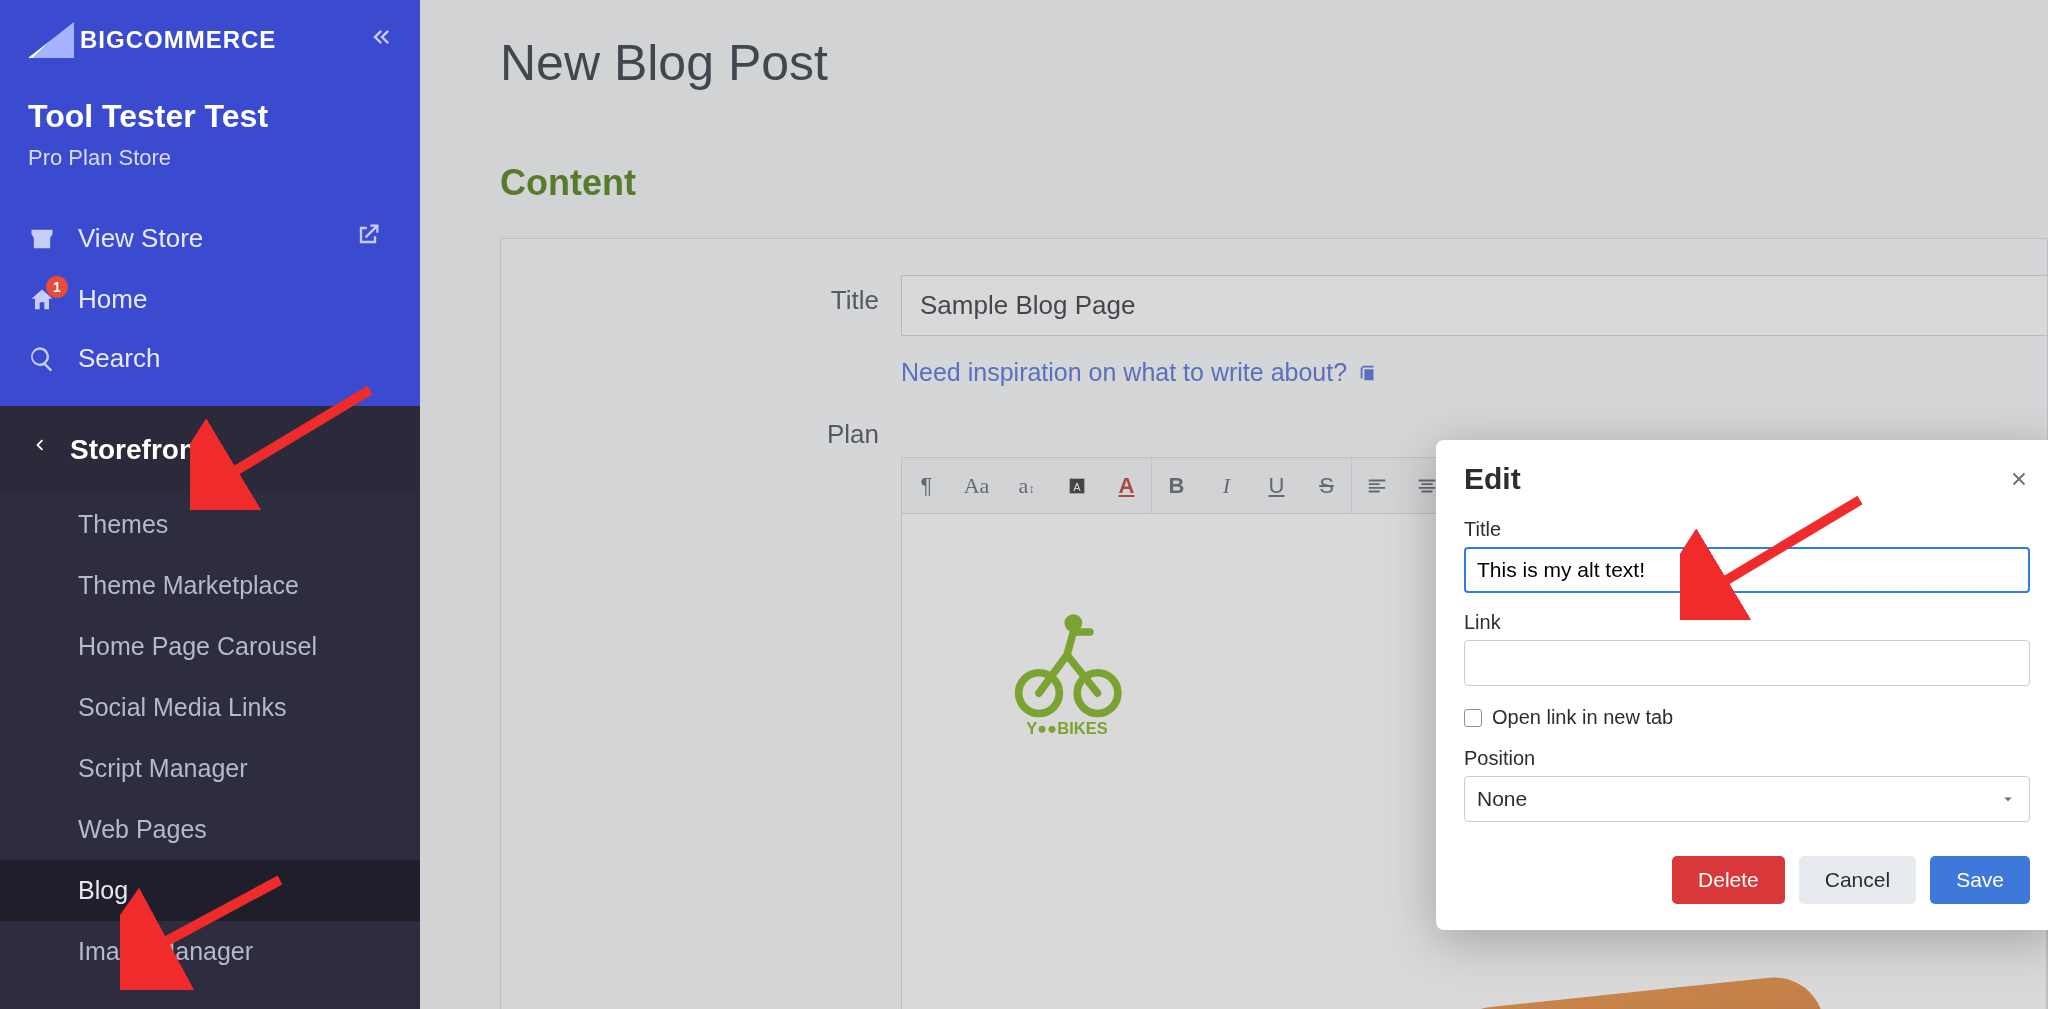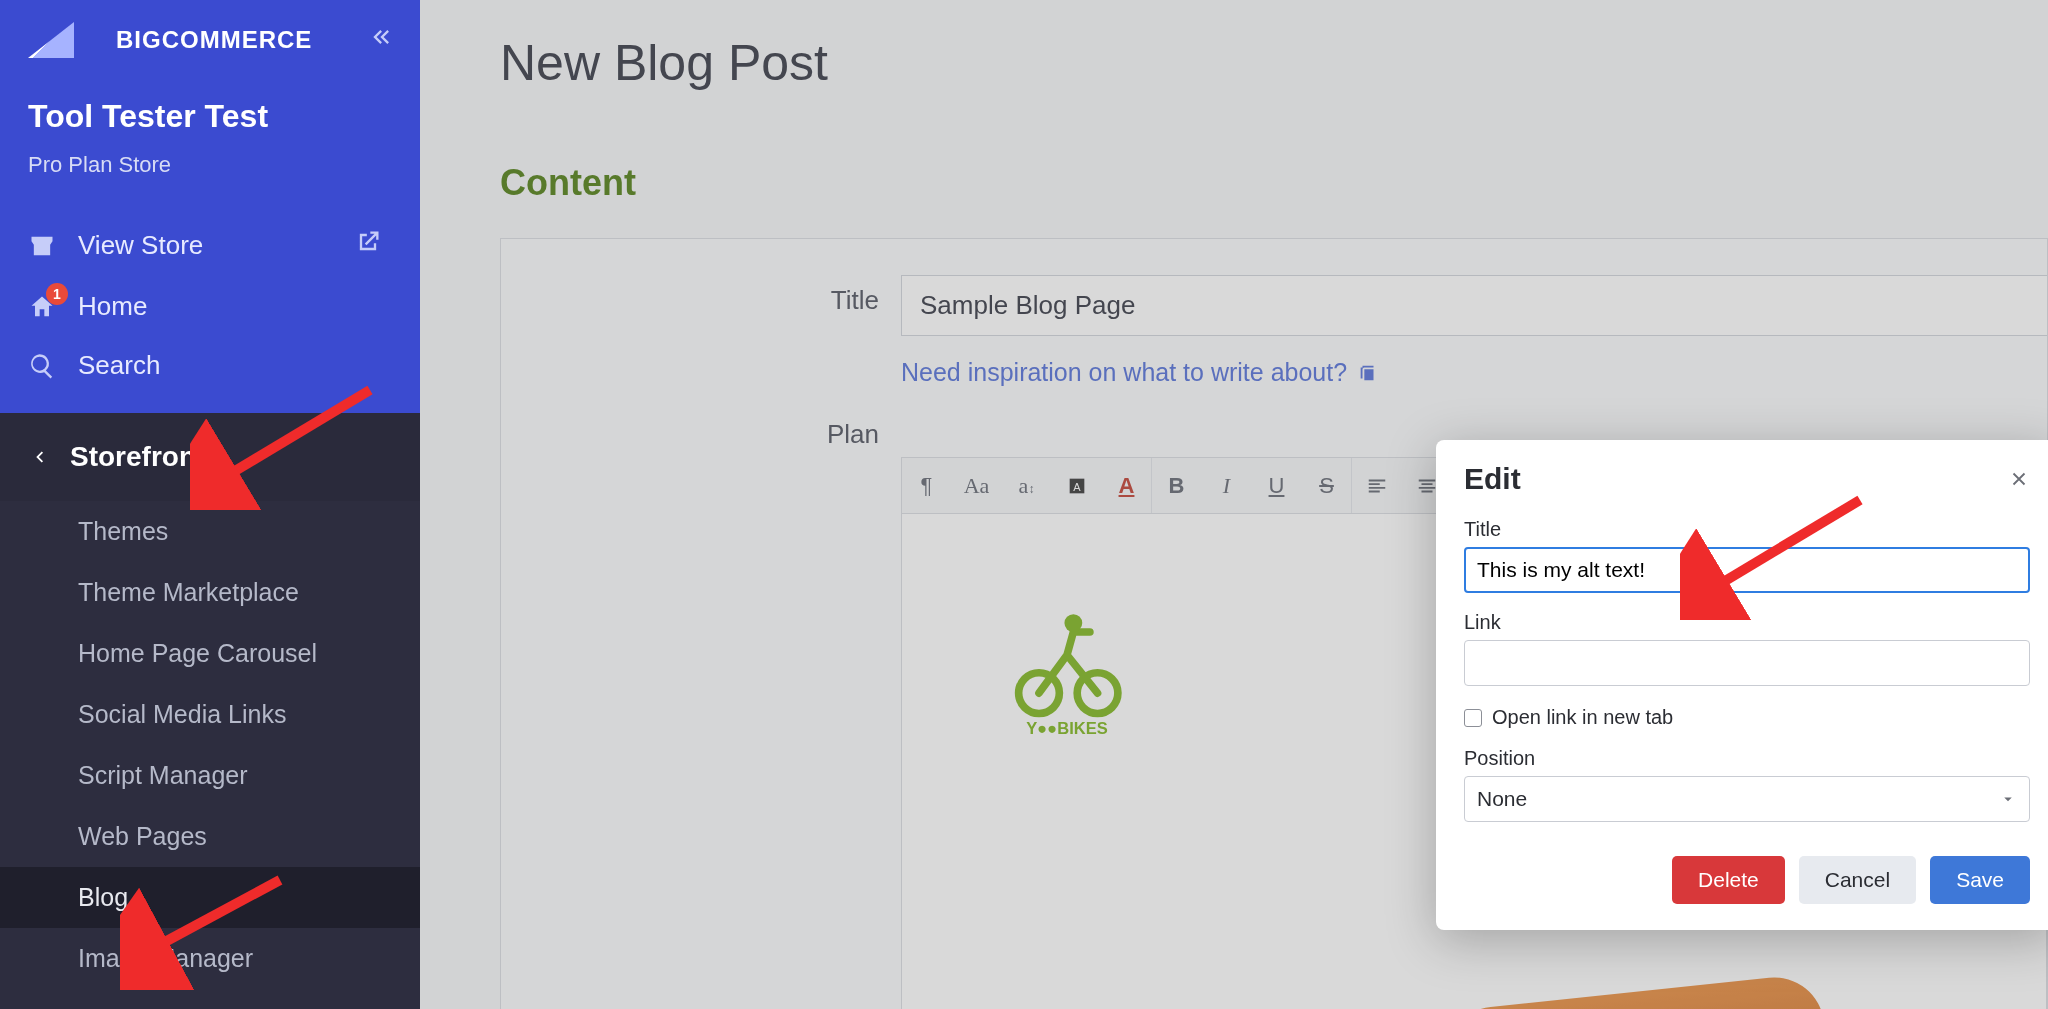--- a/index.html
+++ b/index.html
@@ -44,24 +44,24 @@
     width: 46px; height: 36px;
     background: linear-gradient(135deg, #fff 50%, #a6b3ff 50%);
     clip-path: polygon(0 100%, 100% 0, 100% 100%);
   }
   .brand-text {
     color: #fff;
     font-weight: 600;
     font-size: 24px;
     letter-spacing: 1px;
   }
-  .brand-text .big { font-weight: 800; margin-left: 36px; }
+  .brand-text .big { font-weight: 800; }
   .collapse-icon svg { width: 28px; height: 28px; fill: #c6cdf9; }
   .store-name { color: #fff; font-size: 32px; font-weight: 700; }
-  .store-plan { color: #d8dcf5; font-size: 22px; margin-top: 17px; margin-bottom: 36px; }
+  .store-plan { color: #d8dcf5; font-size: 22px; margin-top: 10px; margin-bottom: 36px; }
   .top-links { display: flex; flex-direction: column; gap: 0; }
   .top-link {
     display: flex; align-items: center; gap: 22px;
     padding: 14px 0;
     color: #e7eaff; font-size: 26px; cursor: pointer;
     position: relative;
   }
   .top-link .ext { margin-left: auto; margin-right: 10px; }
   .top-link svg { width: 28px; height: 28px; fill: #c6cdf9; }
   .home-badge {
@@ -69,21 +69,21 @@
     left: 18px; top: 6px;
     background: #e94a3a;
     color: #fff;
     font-size: 14px;
     font-weight: 700;
     border-radius: 50%;
     width: 22px; height: 22px;
     display: flex; align-items: center; justify-content: center;
   }
   .section-header {
-    display: flex; align-items: center; gap: 20px;
+    display: flex; gap: 20px;
     padding: 28px 28px;
     font-size: 28px; font-weight: 700; color: #fff;
     background: #2a2a3b;
     cursor: pointer;
   }
   .section-header svg { width: 22px; height: 22px; fill: #fff; }
   .sub-items { display: flex; flex-direction: column; }
   .sub-item {
     padding: 16px 28px 16px 78px;
     font-size: 25px; color: #b5b9c9;

